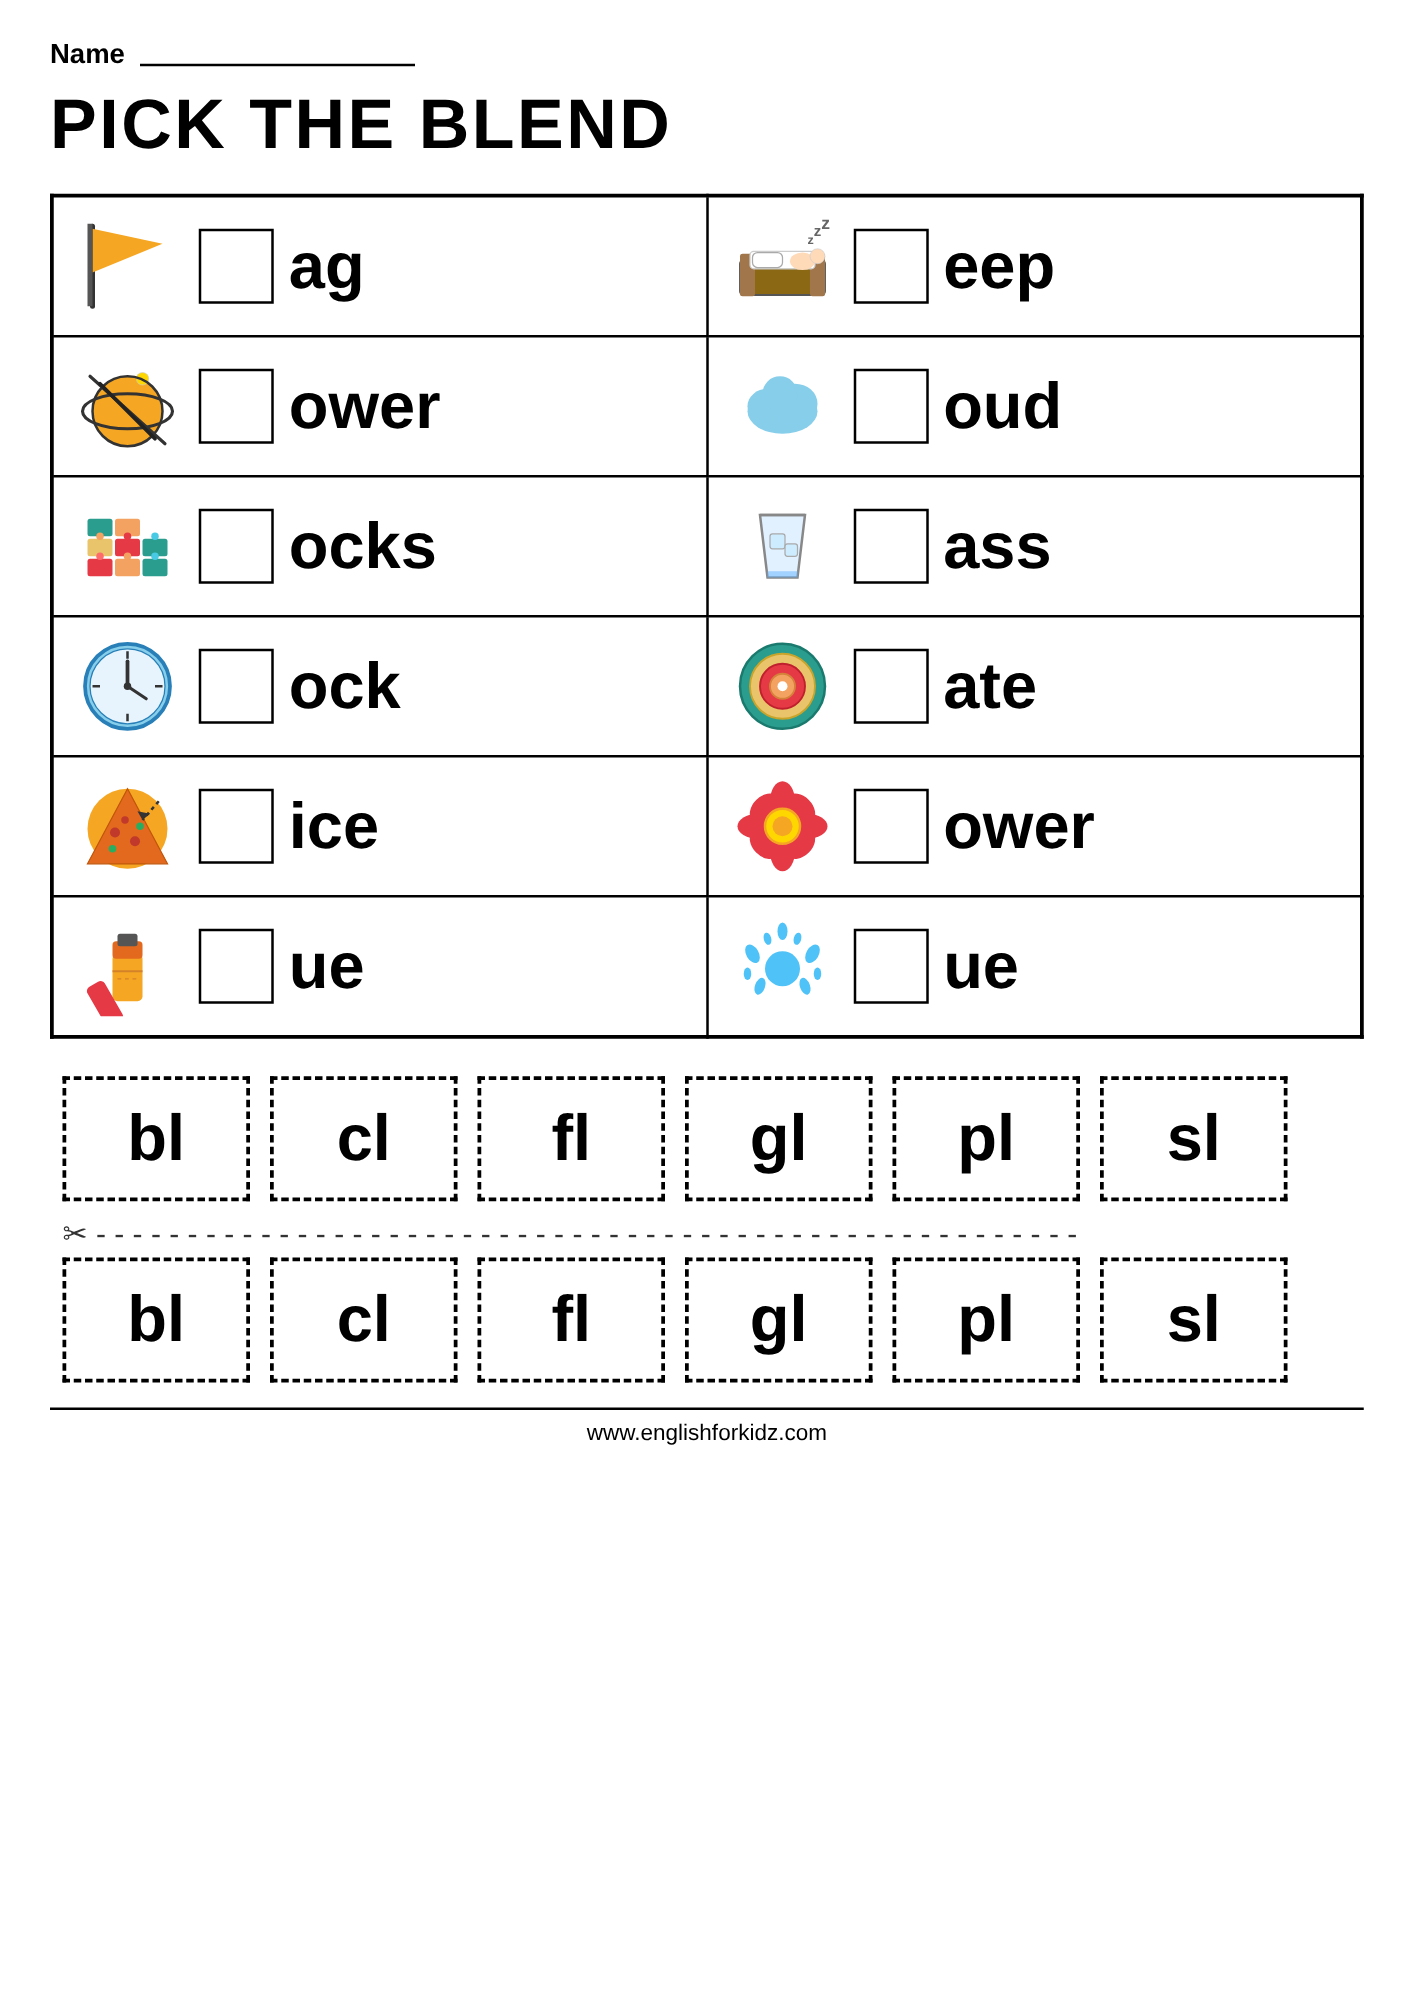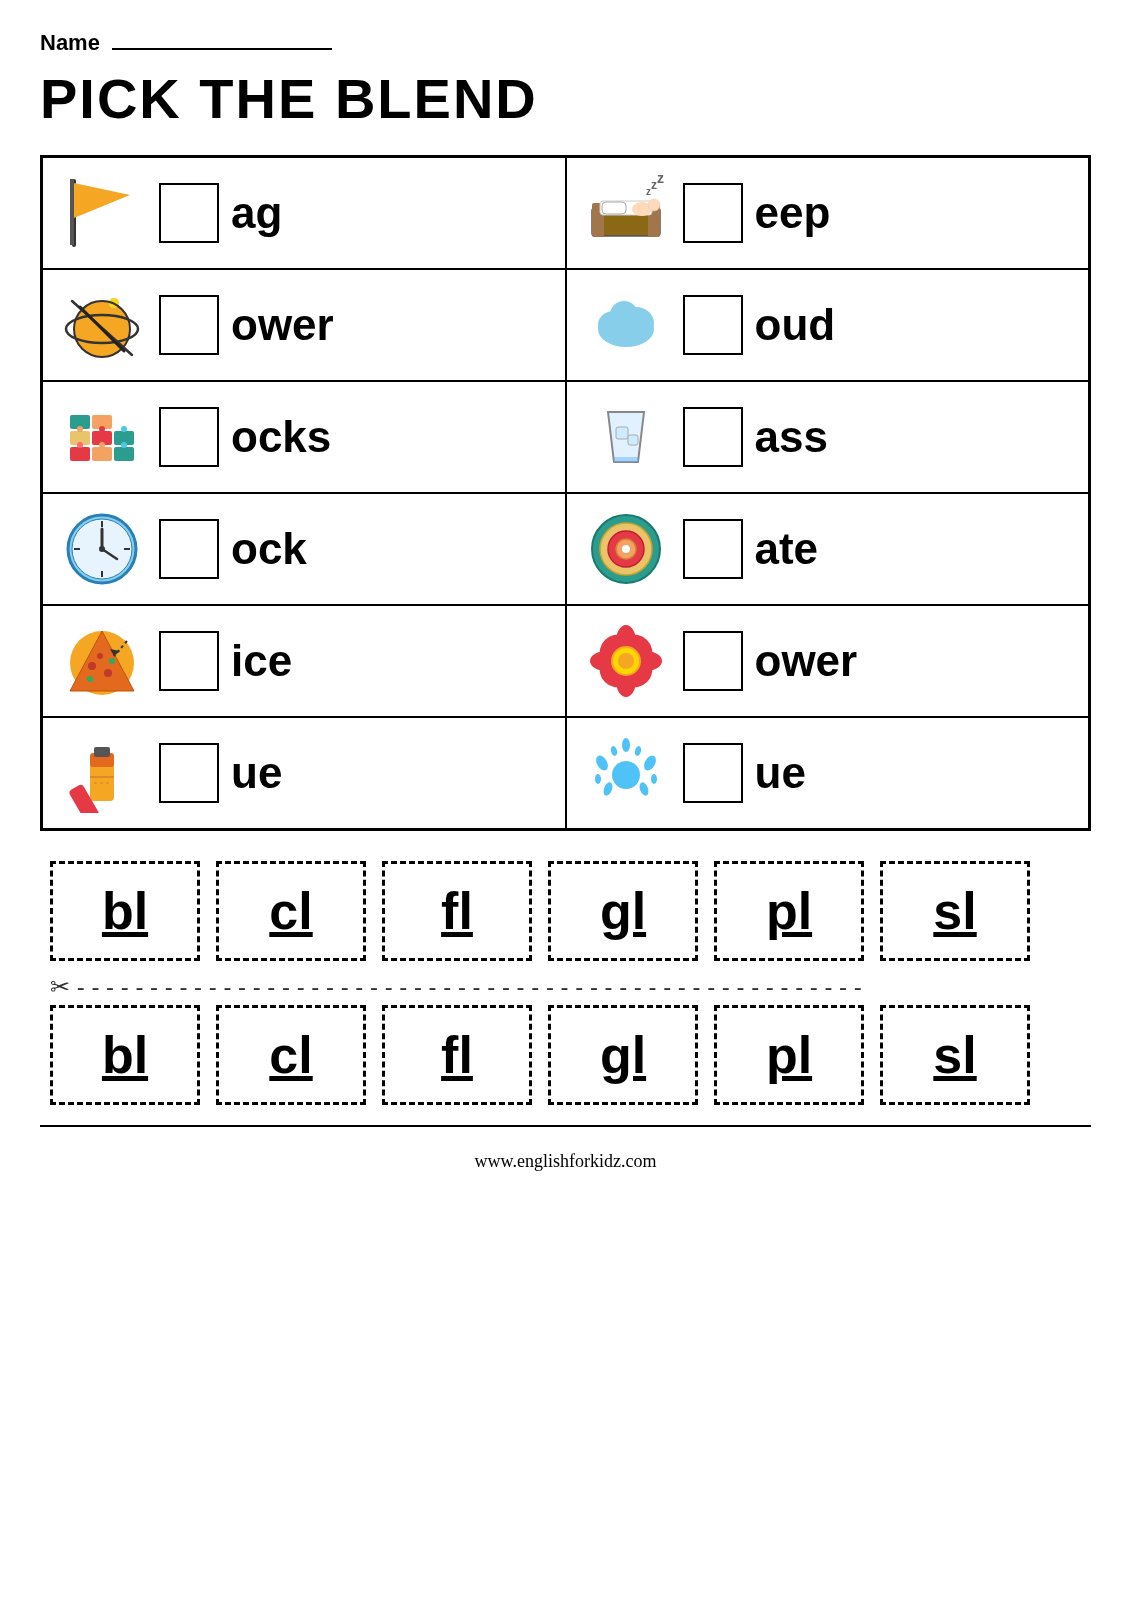--- a/index.html
+++ b/index.html
@@ -6,21 +6,21 @@
     body {
       background: #fff;
       font-family: Arial, sans-serif;
       width: 1131px;
       min-height: 1600px;
       padding: 30px 40px;
       position: relative;
     }
     .name-line {
       display: flex;
-      align-items: flex-start;
+      align-items: center;
       gap: 12px;
       font-size: 22px;
       font-weight: bold;
       margin-bottom: 10px;
     }
     .name-line span { font-weight: bold; }
     .name-underline {
       display: inline-block;
       width: 220px;
       border-bottom: 2px solid #000;
@@ -60,21 +60,21 @@
       flex-shrink: 0;
     }
     .answer-box {
       width: 60px;
       height: 60px;
       border: 2.5px solid #000;
       display: inline-block;
       flex-shrink: 0;
     }
     .word-ending {
-      font-size: 44px;
+      font-size: 52px;
       font-weight: 900;
       font-family: Arial Black, Arial, sans-serif;
     }
     
     .blends-section { margin-top: 10px; }
     .blends-row {
       display: flex;
       gap: 16px;
       justify-content: flex-start;
       margin-bottom: 12px;
@@ -83,42 +83,40 @@
     .blend-card {
       width: 150px;
       height: 100px;
       border: 3px dashed #000;
       display: flex;
       align-items: center;
       justify-content: center;
       font-size: 52px;
       font-weight: 900;
       font-family: Arial Black, Arial, sans-serif;
-      text-decoration: underline;
     }
     .scissors-row {
       display: flex;
       align-items: center;
       gap: 0;
       padding-left: 10px;
       margin-bottom: 4px;
     }
     .scissors-icon {
       font-size: 24px;
       margin-right: 6px;
       color: #333;
     }
     .footer {
       text-align: center;
       font-size: 18px;
       color: #000;
       margin-top: 20px;
       border-top: 2px solid #000;
-      padding-top: 24px;
-      font-family: Liberation Serif, serif;
+      padding-top: 8px;
     }
     
     .svg-icon {
       width: 80px;
       height: 80px;
     }
   </style>
 </head>
 <body>
 

